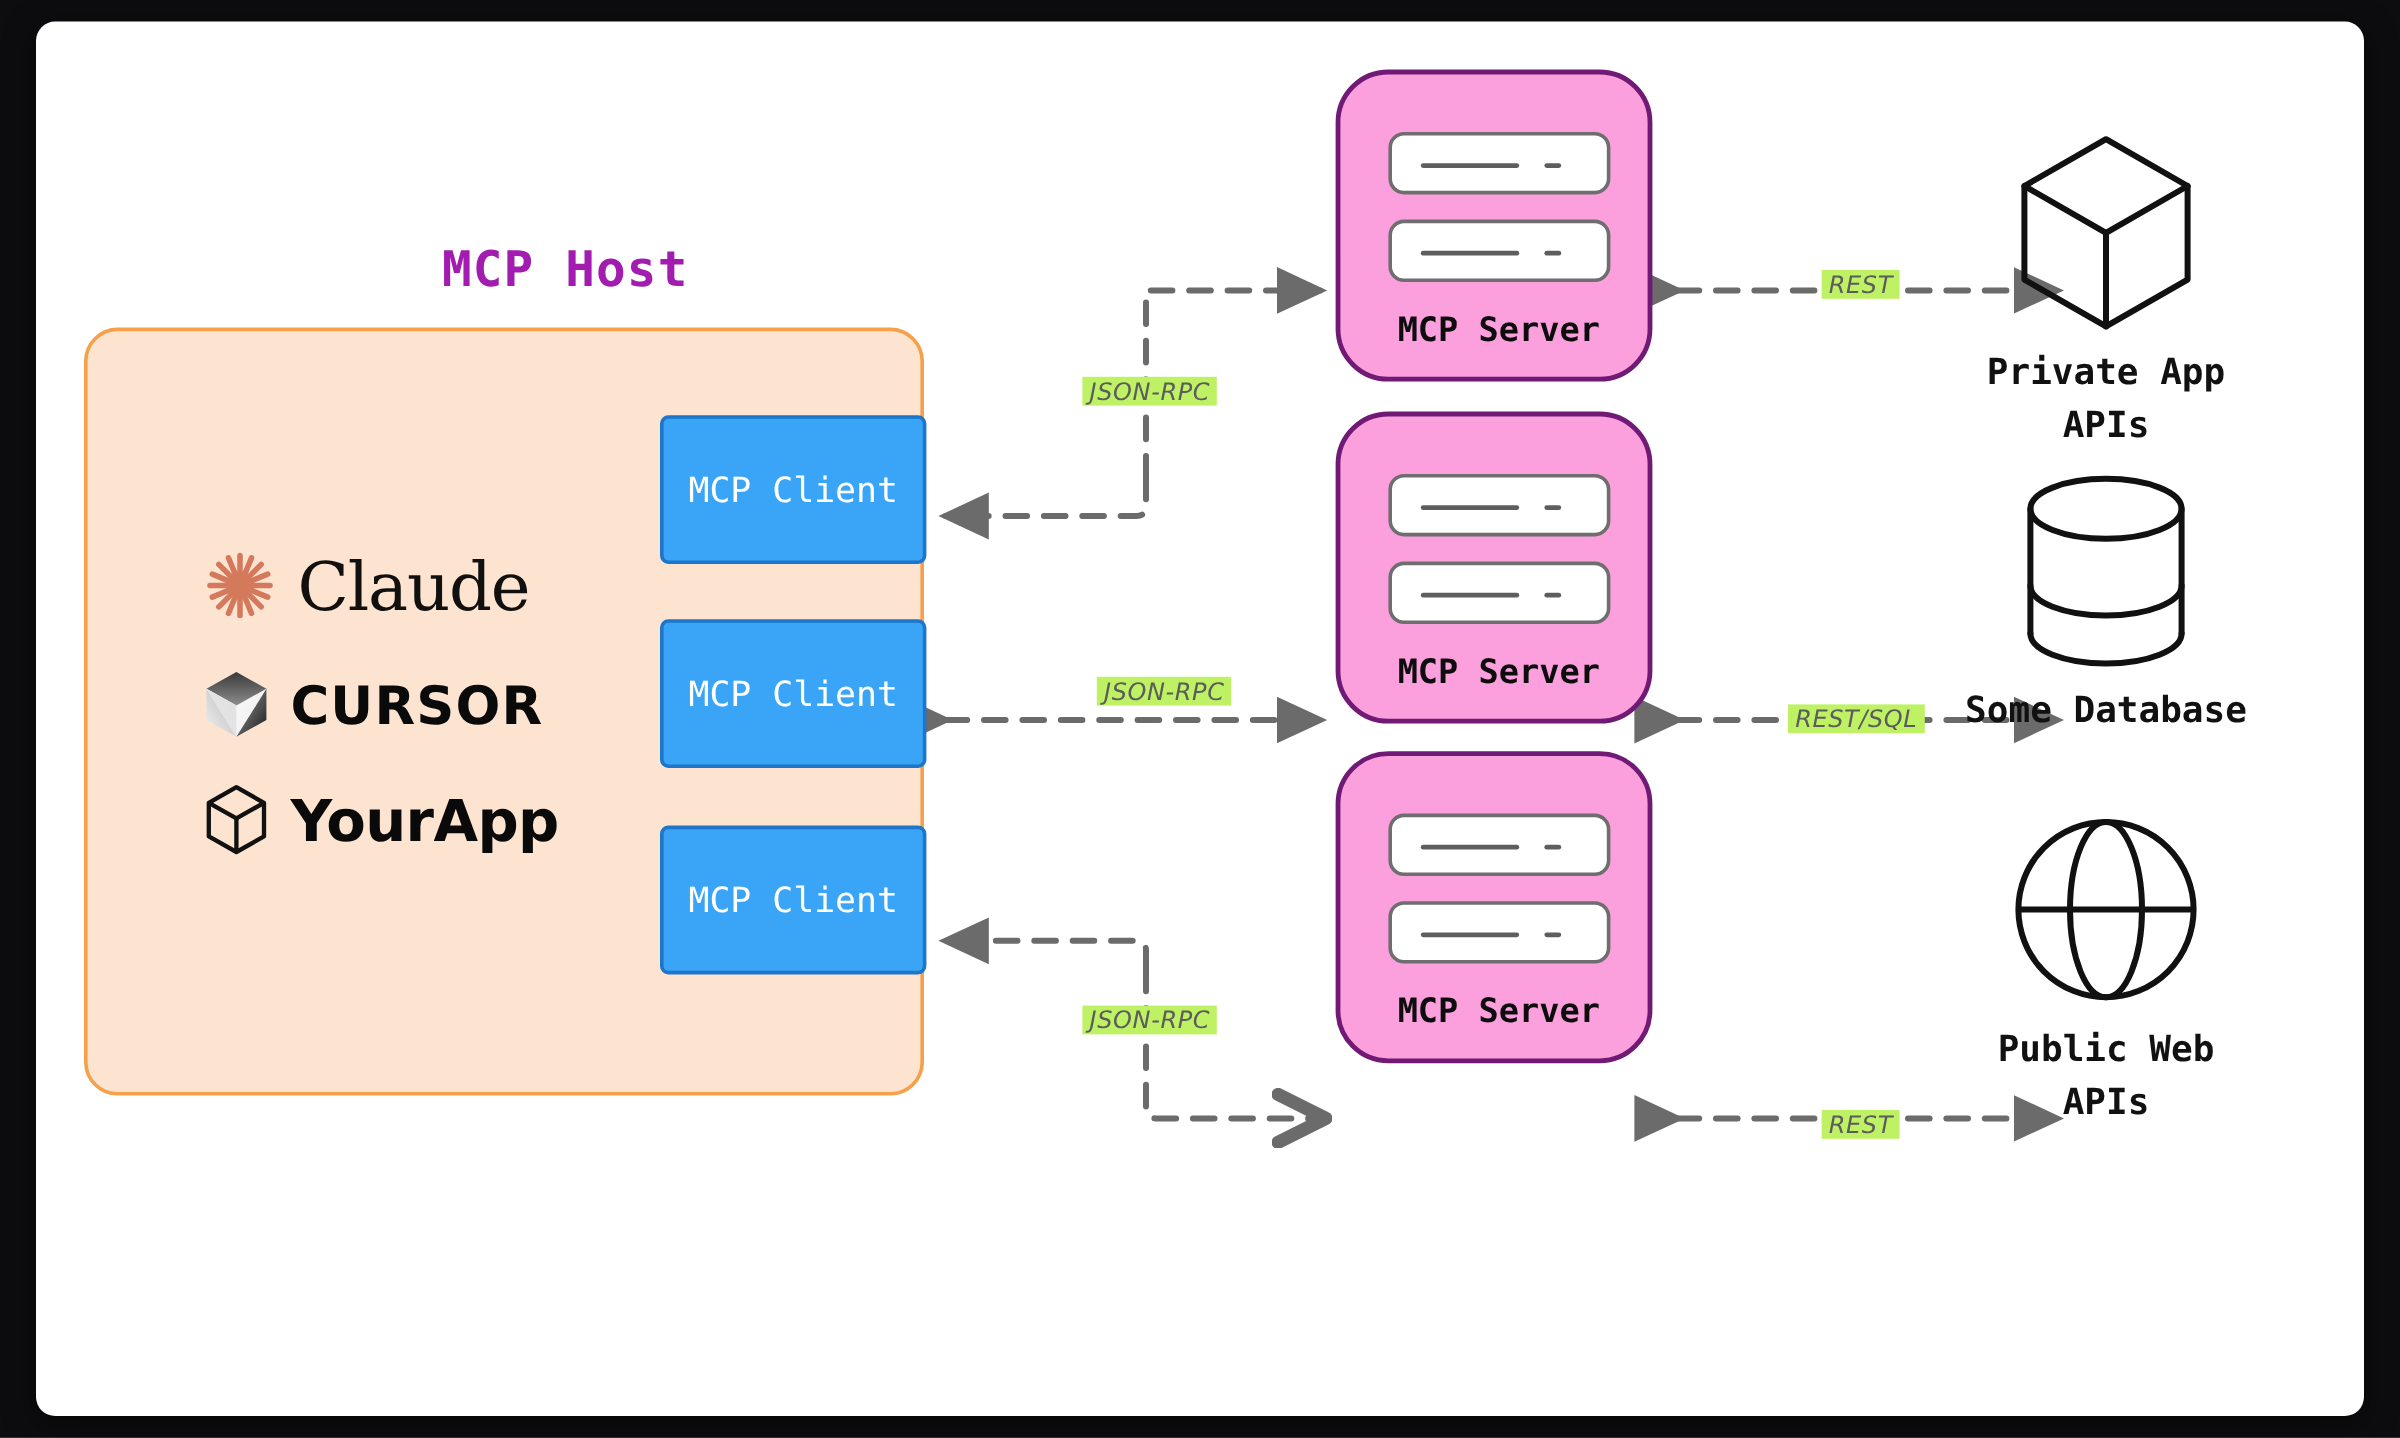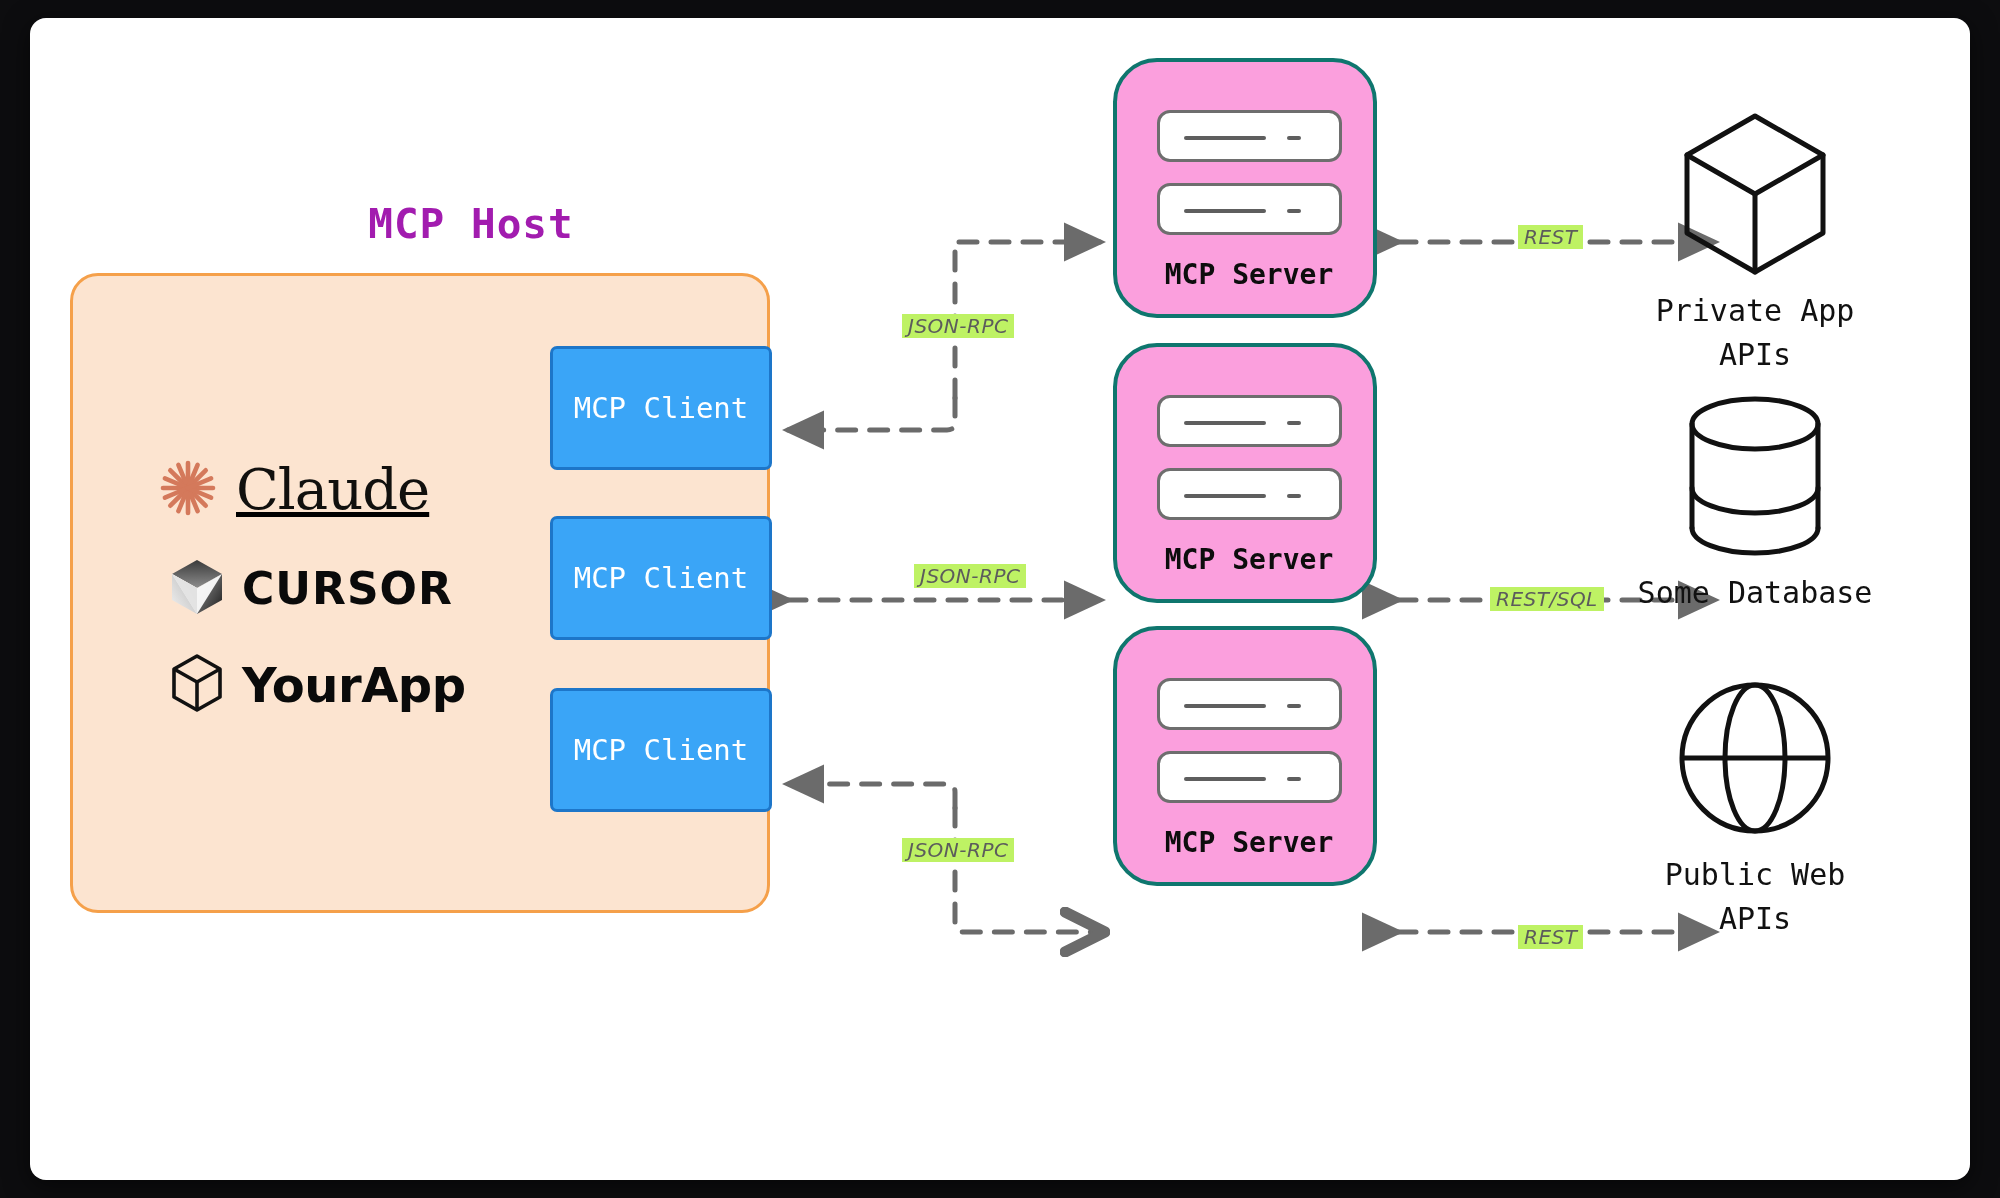--- a/index.html
+++ b/index.html
@@ -30,21 +30,21 @@
     position:absolute; left:40px; top:255px;
     width:700px; height:640px;
     background:#fce4d0;
     border:3px solid #f5a04a;
     border-radius:28px;
     box-sizing:border-box;
   }
 
   .logo-row{position:absolute;display:flex;align-items:center;gap:18px;}
 
-  #logo-claude{left:128px; top:440px;text-decoration:underline;}
+  #logo-claude{left:140px; top:440px;}
   #logo-cursor{left:140px; top:540px;}
   #logo-yourapp{left:140px; top:635px;}
 
   .claude-text{
     font-family:"DejaVu Serif", serif;
     font-size:56px; color:#11100e; letter-spacing:-1px; line-height:1;
   }
   .cursor-text{
     font-family:"DejaVu Sans", sans-serif;
     font-weight:bold; font-size:44px; color:#0a0a0a;
@@ -69,21 +69,21 @@
     letter-spacing:0px;
   }
   #client-1{top:328px;}
   #client-2{top:498px;}
   #client-3{top:670px;}
 
   
   .server{
     position:absolute; left:1083px; width:264px; height:260px;
     background:#fb9fdd;
-    border:4px solid #0f766e;
+    border:4px solid #701a75;
     border-radius:44px;
     box-sizing:border-box;
   }
   #server-1{top:40px;}
   #server-2{top:325px;}
   #server-3{top:608px;}
   .rack{
     position:absolute; left:40px; width:185px; height:52px;
     background:#ffffff;
     border:3px solid #6e6e6e;
@@ -109,21 +109,21 @@
   }
 
   
   .resource{position:absolute; width:320px; text-align:center;}
   #res-1{left:1565px; top:88px;}
   #res-2{left:1565px; top:370px;}
   #res-3{left:1565px; top:652px;}
   .resource .icon{display:flex; justify-content:center; align-items:center; height:175px;}
   .resource .caption{
     font-family:"DejaVu Sans Mono", monospace;
-    font-weight:normal; font-size:30px; color:#111111;
+    font-weight:bold; font-size:30px; color:#111111;
     line-height:1.45; margin-top:8px;
   }
 
   
   .conn-label{
     position:absolute;
     font-family:"DejaVu Sans", sans-serif;
     font-size:20px; color:#5c5c5c;
     letter-spacing:0.5px;
     white-space:nowrap;

